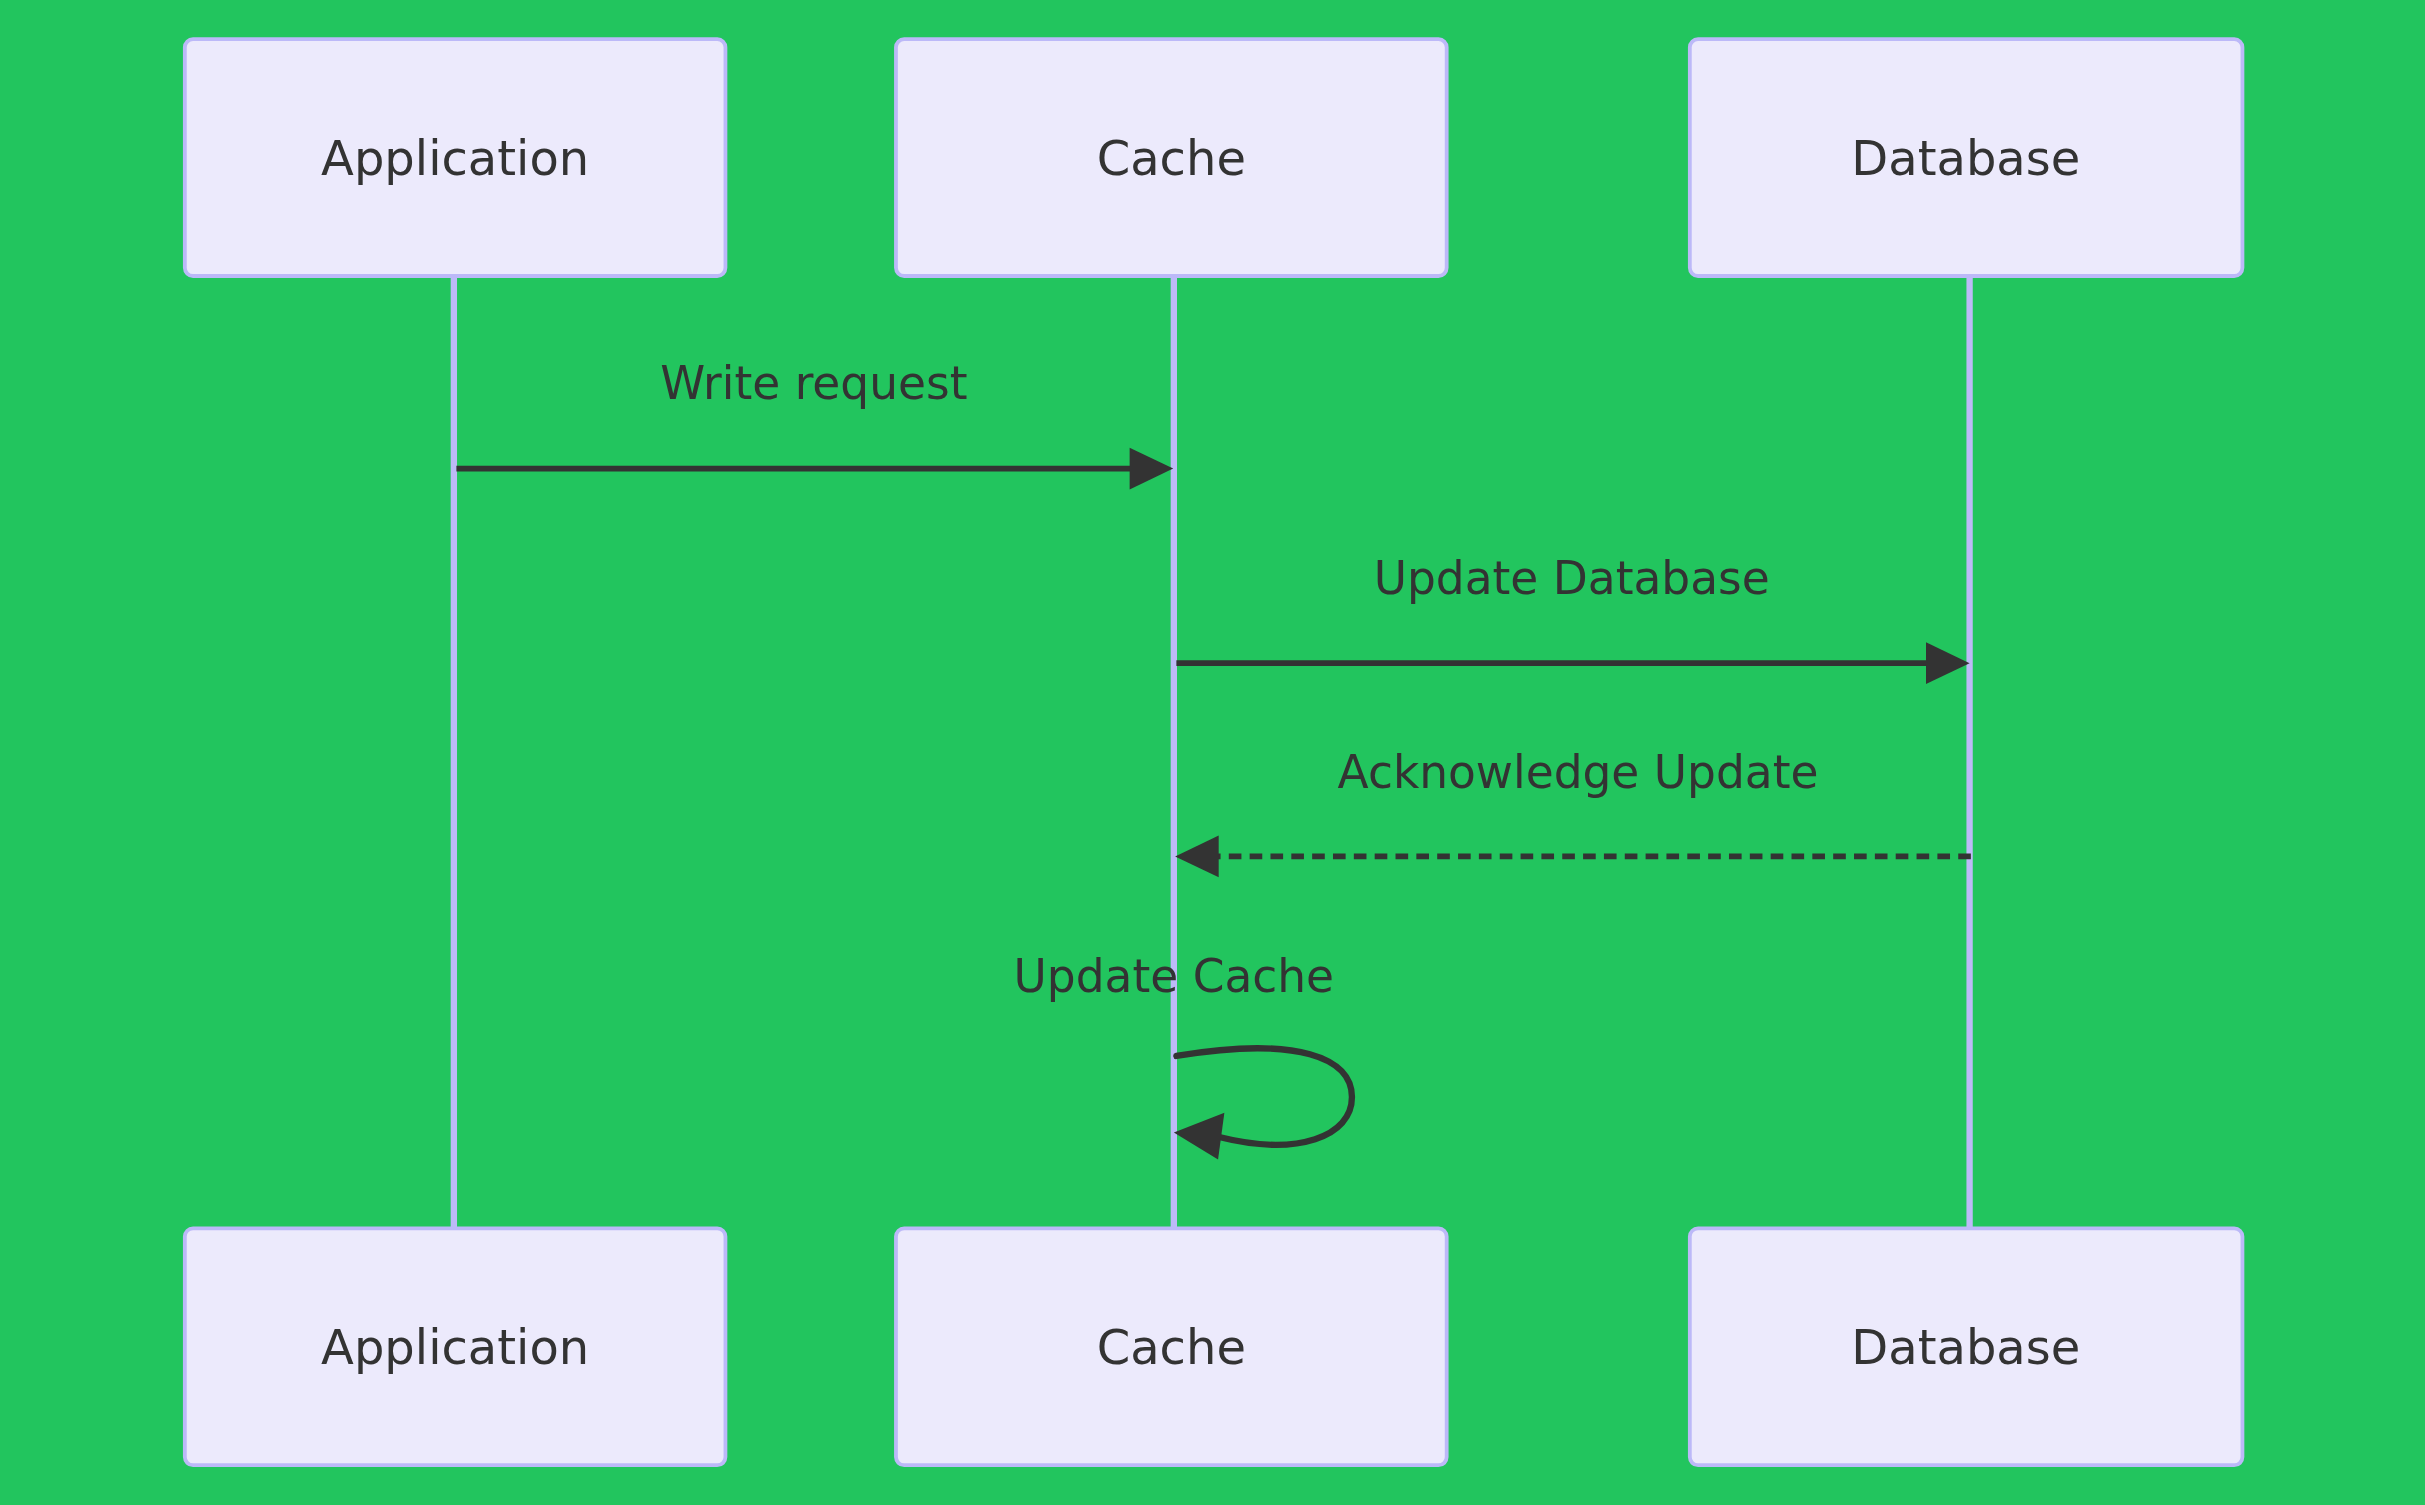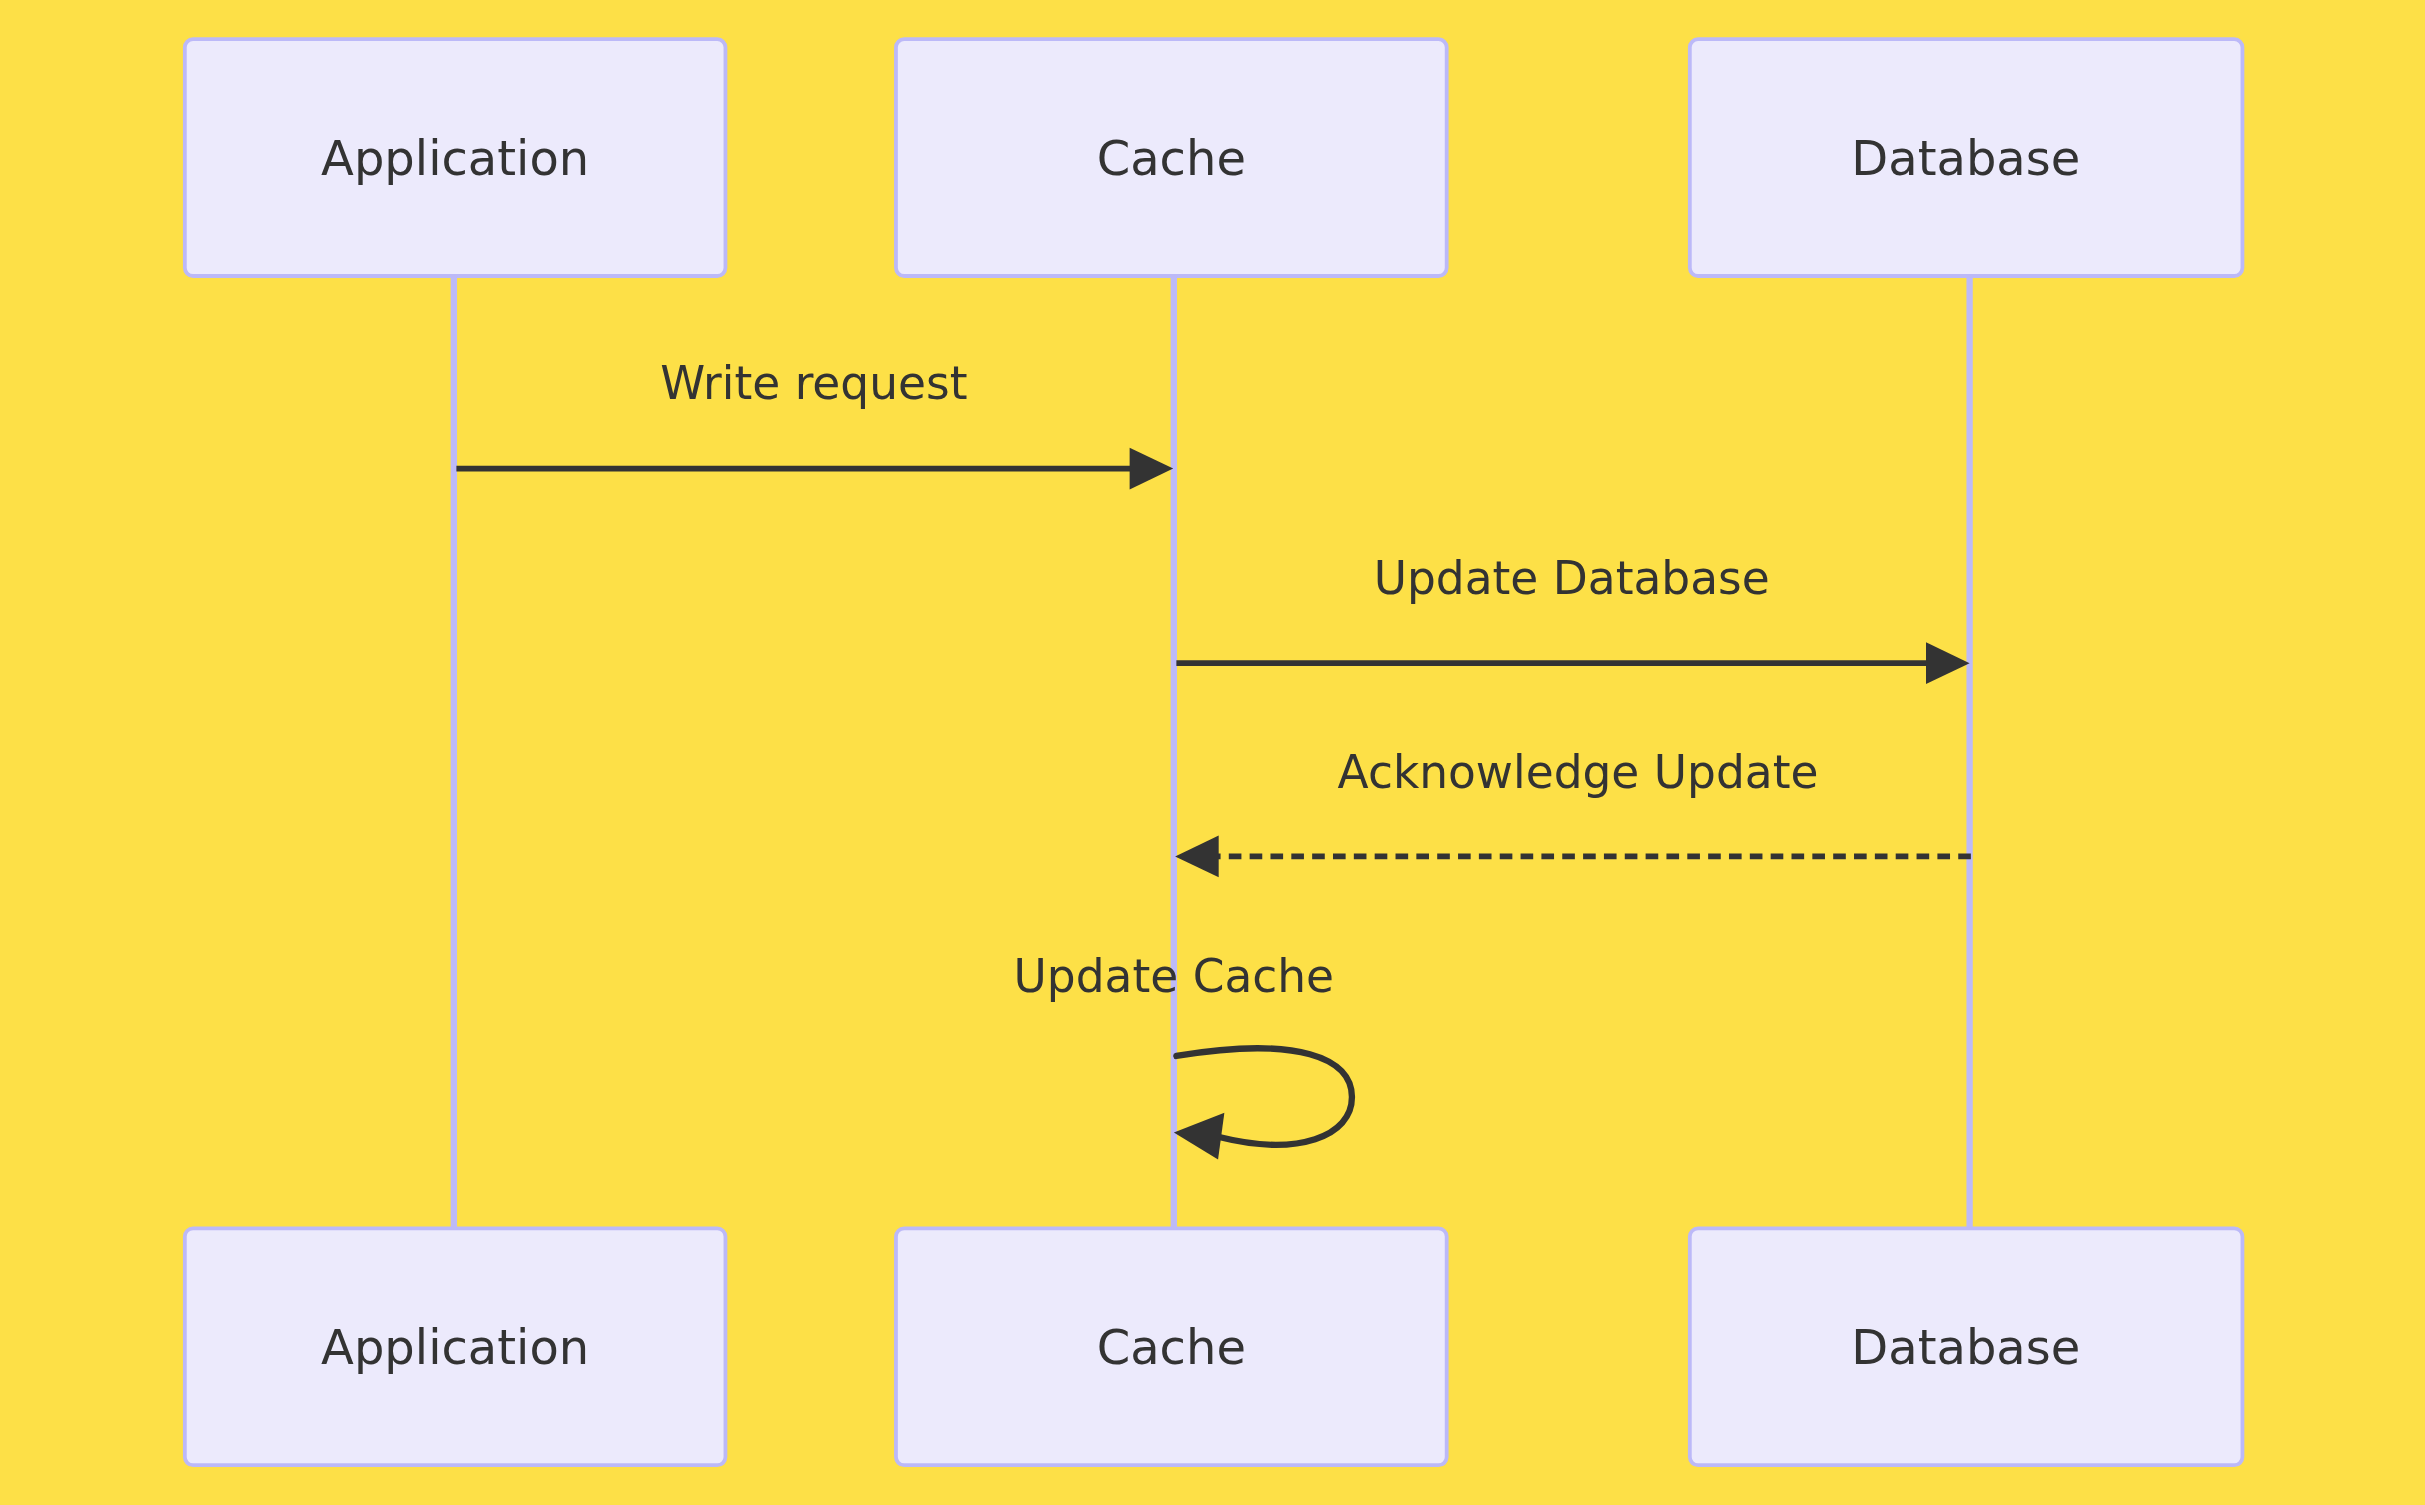--- a/index.html
+++ b/index.html
@@ -7,21 +7,21 @@
     padding: 0;
     background: #ffffff;
   }
   body {
     font-family: "DejaVu Sans", "Liberation Sans", sans-serif;
   }
   #diagram-root {
     position: relative;
     width: 2426px;
     height: 1505px;
-    background: #fde047;
+    background: #22c55e;
     overflow: hidden;
   }
   #seq-svg {
     position: absolute;
     top: 0;
     left: 0;
     width: 2426px;
     height: 1505px;
     display: block;
   }

